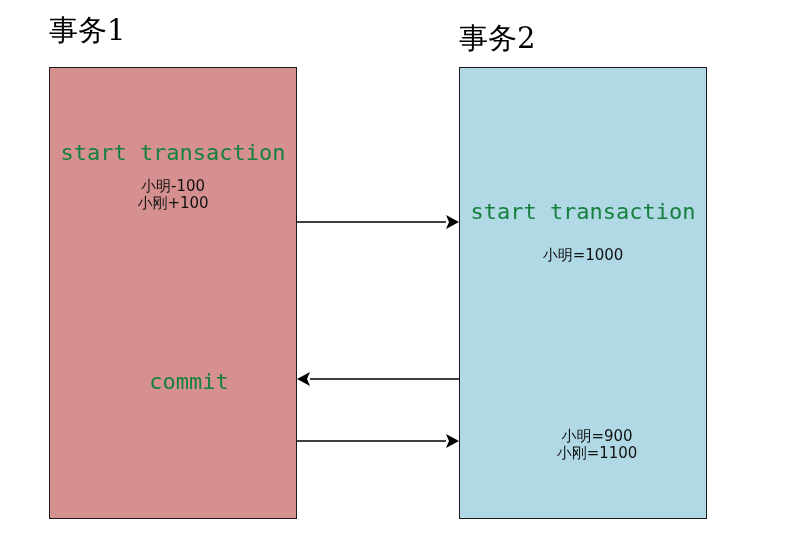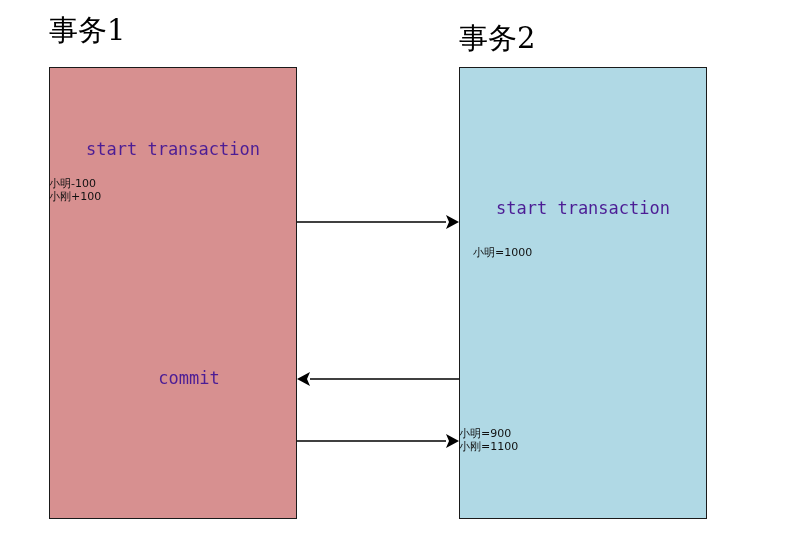--- a/index.html
+++ b/index.html
@@ -39,44 +39,44 @@
   }
   #box-tx2 {
     left: 459px; top: 67px;
     width: 248px; height: 452px;
     background: #b0d9e5;
   }
 
   .mono-line {
     position: absolute;
     font-family: "DejaVu Sans Mono", monospace;
-    font-size: 17px;
-    color: #4c1d95;
+    font-size: 22px;
+    color: #15803d;
     white-space: nowrap;
     text-align: center;
     line-height: 1.15;
   }
   .cjk-line {
     position: absolute;
     font-family: "DejaVu Sans", sans-serif;
-    font-size: 11px;
+    font-size: 15px;
     color: #111111;
     white-space: nowrap;
-    text-align: left;
+    text-align: center;
     line-height: 1.15;
   }
 
   
   #tx1-start  { left: 49px;  top: 140px; width: 248px; }
   #tx1-ops    { left: 49px;  top: 178px; width: 248px; }
   #tx1-commit { left: 49px;  top: 369px; width: 248px; padding-left: 16px; }
 
   
   #tx2-start  { left: 459px; top: 199px; width: 248px; }
-  #tx2-before { left: 473px; top: 247px; width: 256px; }
+  #tx2-before { left: 455px; top: 247px; width: 256px; }
   #tx2-after  { left: 459px; top: 428px; width: 276px; }
 
   #arrow-layer {
     position: absolute;
     left: 0; top: 0;
     width: 789px; height: 542px;
     pointer-events: none;
   }
 </style>
 </head>

